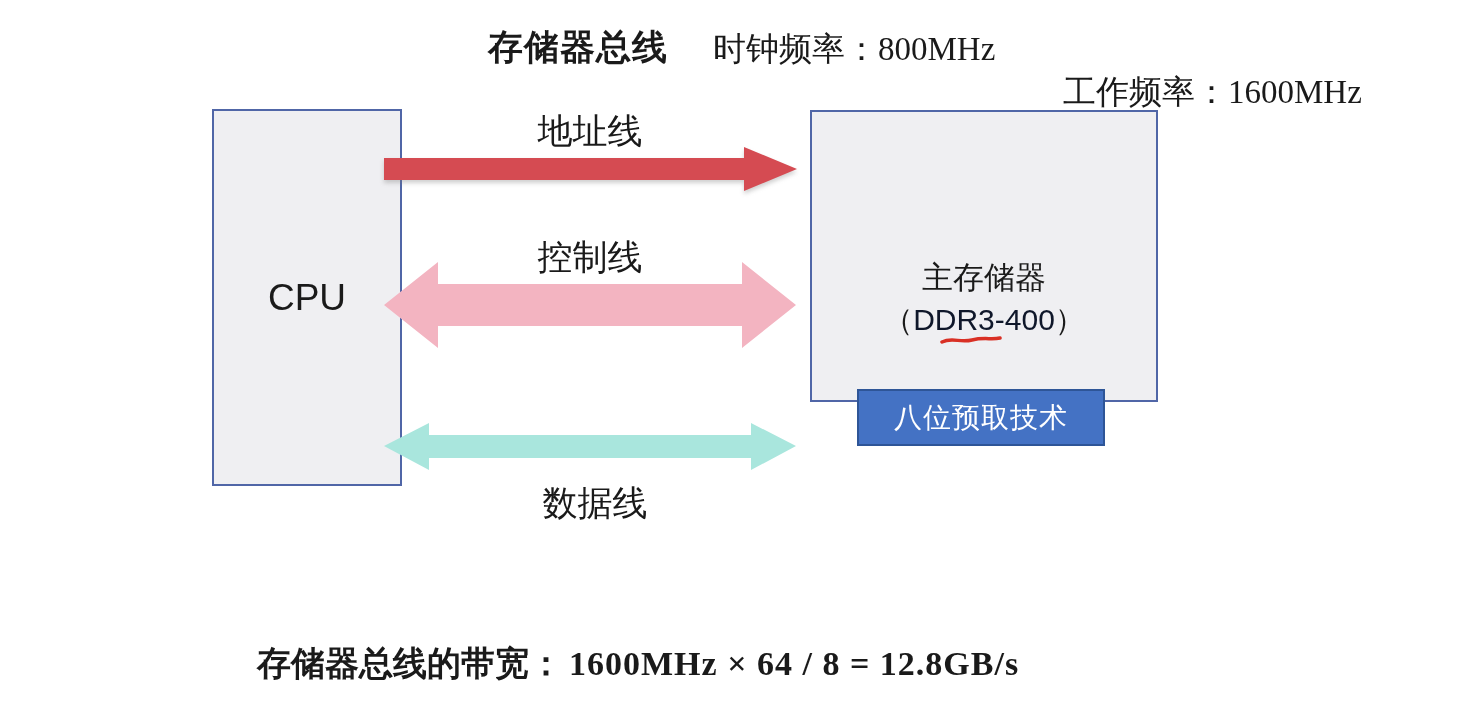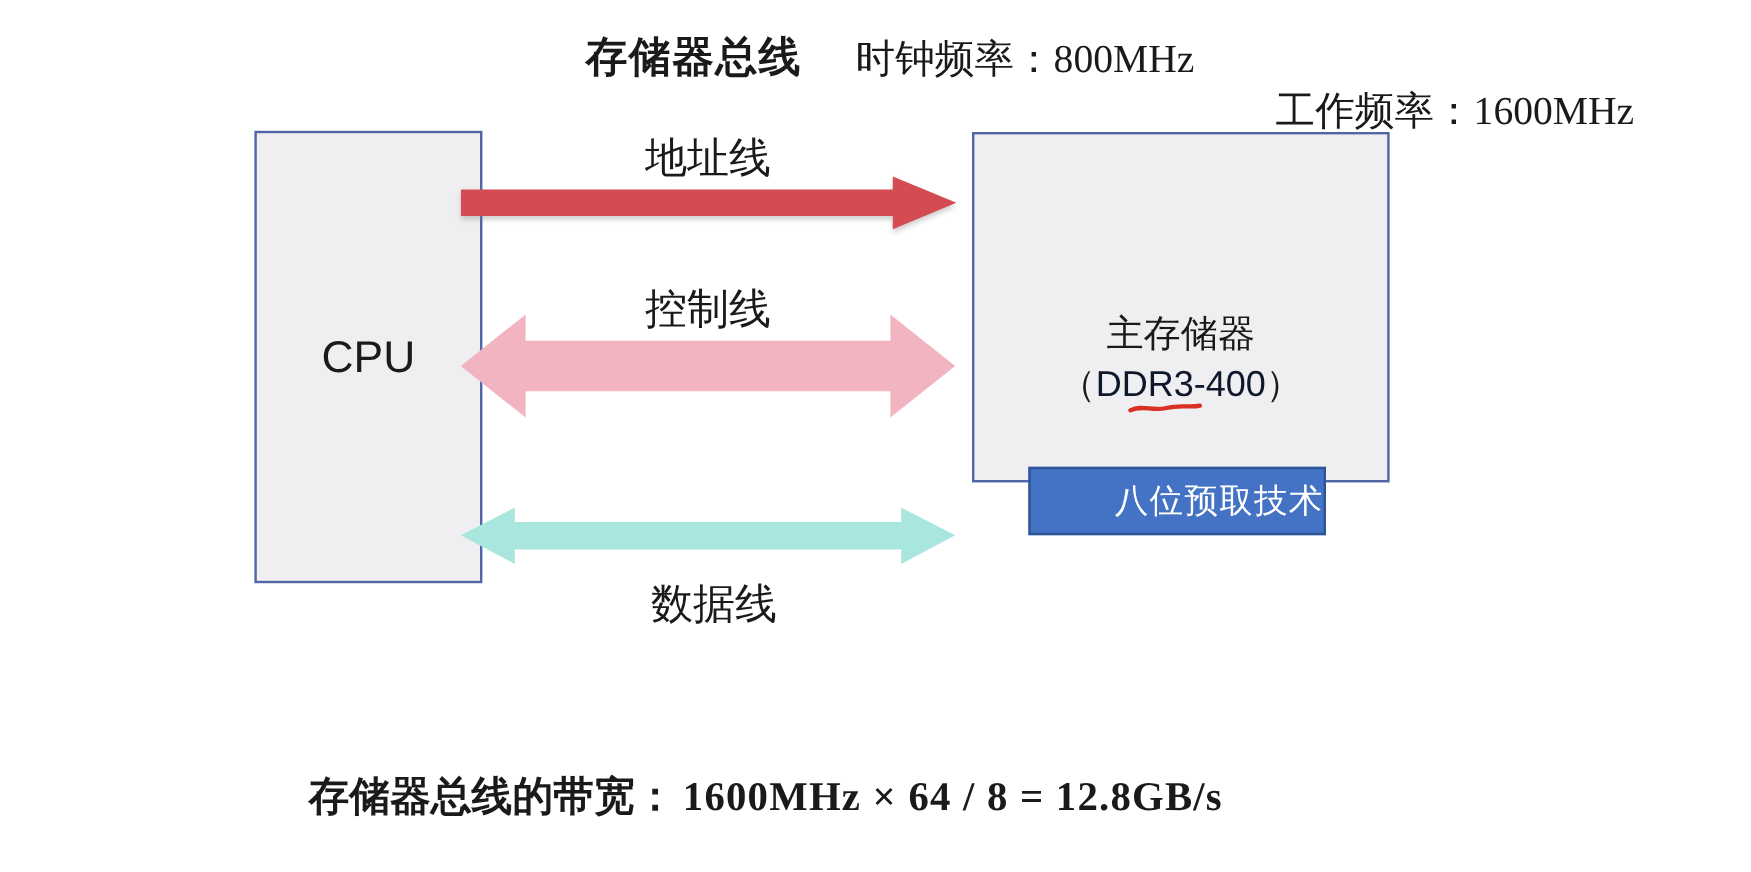--- a/index.html
+++ b/index.html
@@ -24,21 +24,21 @@
   .cpu-box{left:212px;top:109px;width:190px;height:377px;display:flex;align-items:center;justify-content:center;}
   .cpu-label{font-size:37px;}
   .mem-box{left:795px;top:110px;width:348px;height:292px;margin-left:15px;}
   .mem-title{left:0;top:145px;width:100%;text-align:center;font-size:31px;}
   .mem-sub{left:0;top:188px;width:100%;text-align:center;font-size:30px;white-space:nowrap;}
   .mem-model{color:#0f172a;}
   .mem-squiggle{left:128px;top:222px;}
   .prefetch-btn{
     left:45px;top:277px;width:248px;height:57px;box-sizing:border-box;
     background:#4472c4;border:2px solid #2e5597;color:#ffffff;font-size:28px;
-    display:flex;align-items:center;justify-content:flex-end;letter-spacing:1px;
+    display:flex;align-items:center;justify-content:center;letter-spacing:1px;
   }
 
   
   .arrow-svg{display:block;}
   .addr-arrow{left:384px;top:146px;filter:drop-shadow(0 3px 2px rgba(120,120,120,.35));}
   .ctrl-arrow{left:384px;top:262px;}
   .data-arrow{left:384px;top:423px;}
   .bus-label{width:200px;text-align:center;font-size:35px;}
   .addr-label{left:490px;top:108px;}
   .ctrl-label{left:490px;top:234px;}

